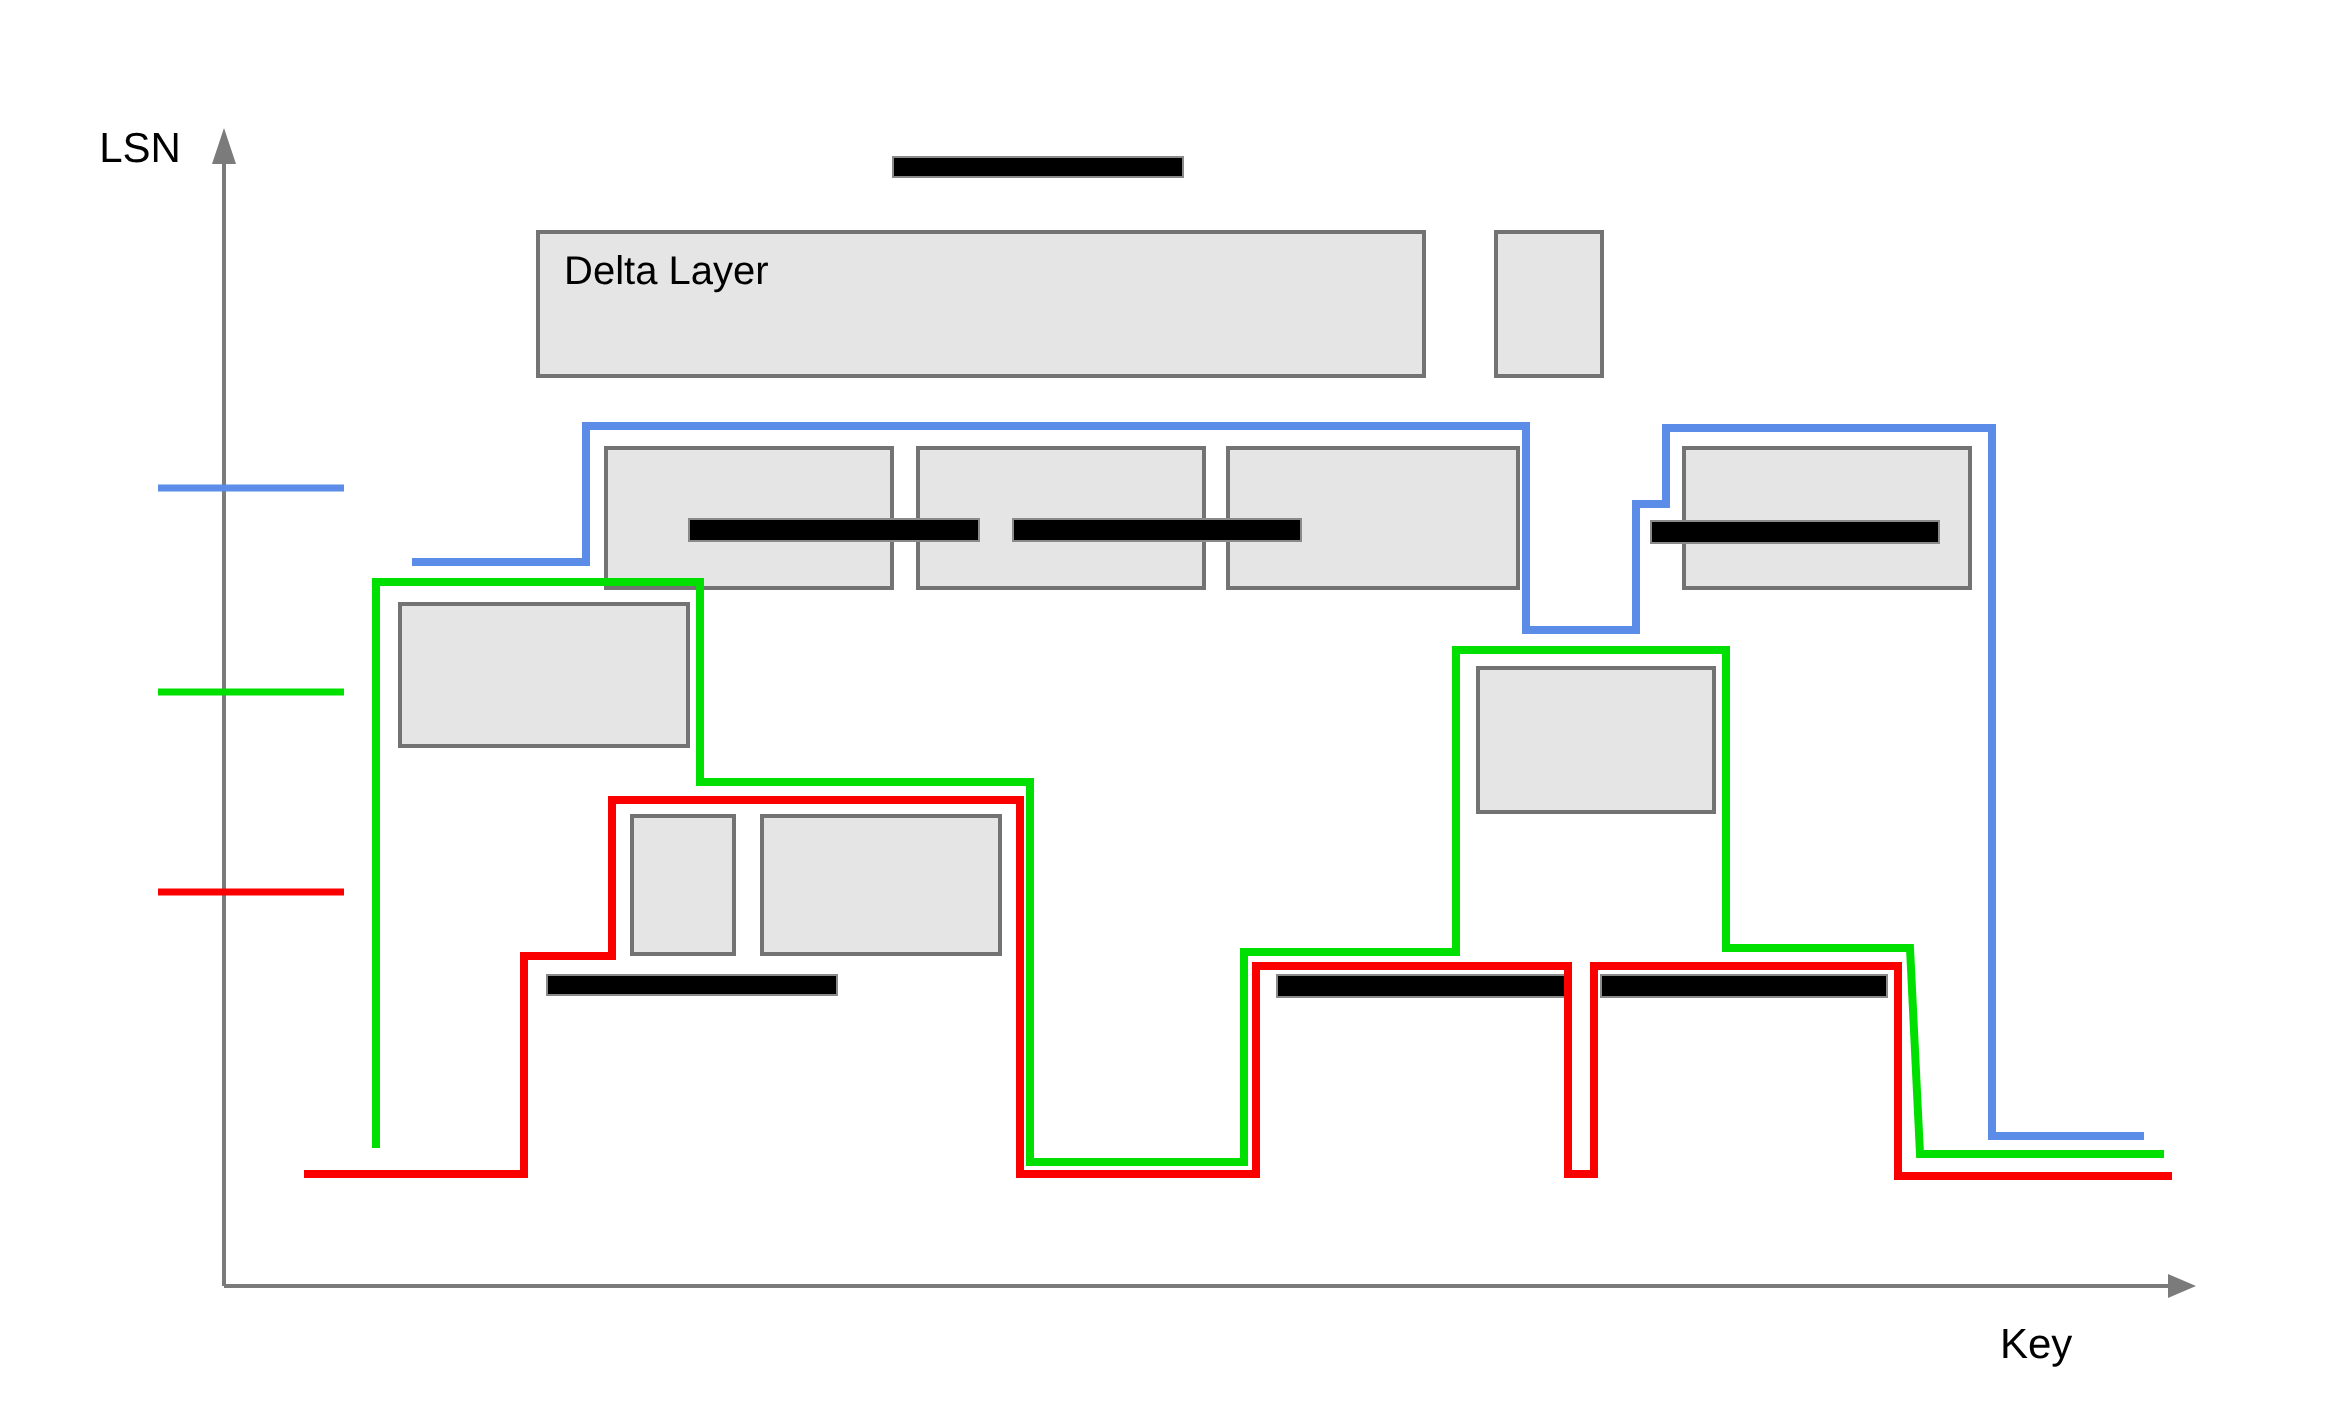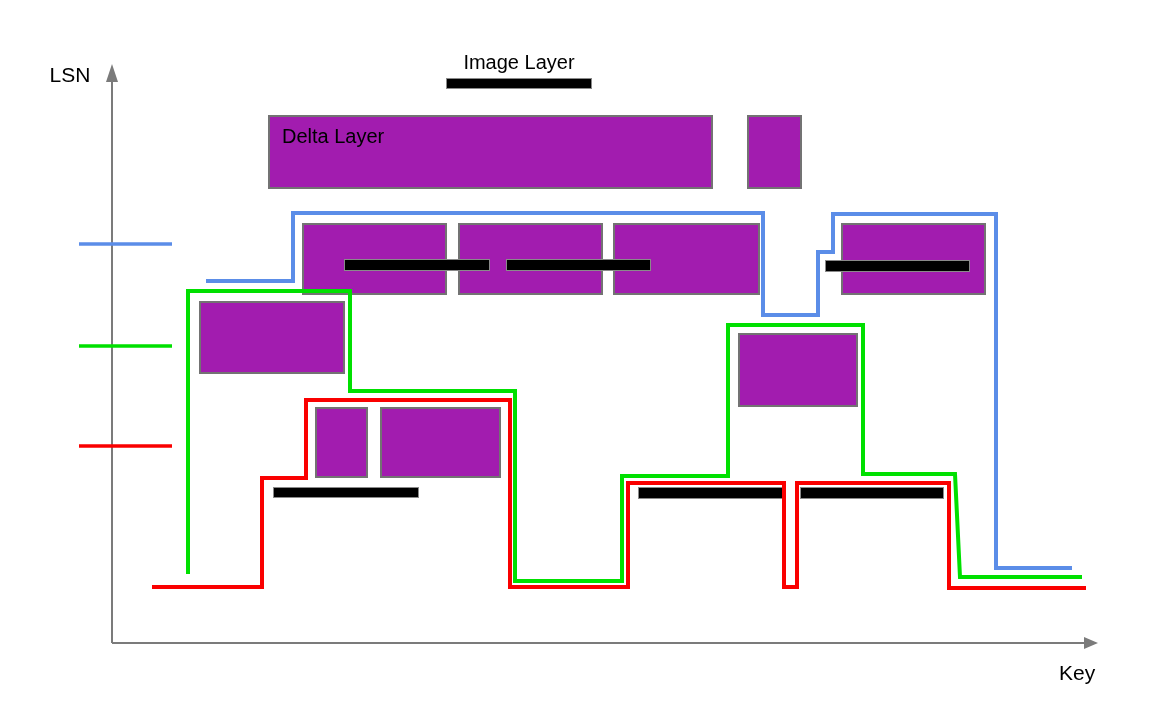--- a/index.html
+++ b/index.html
@@ -11,25 +11,25 @@
     overflow: hidden;
     font-family: "Liberation Sans", sans-serif;
   }
   #diagram-svg { position: absolute; left: 0; top: 0; }
   .diagram-label {
     position: absolute;
     color: #000000;
     white-space: nowrap;
   }
   #lsn-label  { left: 40px;  top: 63px;  width: 60px;  font-size: 21px; text-align: center; }
-  #key-label  { left: 1059px; top: 661px; font-size: 21px; text-align: right; }
+  #key-label  { left: 1000px; top: 661px; font-size: 21px; text-align: right; }
   #image-layer-label { left: 440px; top: 51px; width: 158px; font-size: 20px; text-align: center; }
   .delta-box {
     position: absolute;
-    background: #a21caf;
+    background: #e5e5e5;
     border: 2px solid #737373;
     box-sizing: border-box;
   }
   .delta-box .box-label {
     display: inline-block;
     padding: 8px 12px;
     font-size: 20px;
     color: #000000;
   }
   .image-bar {
@@ -68,16 +68,15 @@
       <line x1="79" y1="244" x2="172" y2="244" stroke="#5b8de8" stroke-width="3.5"></line>
       <line x1="79" y1="346" x2="172" y2="346" stroke="#00e000" stroke-width="3.5"></line>
       <line x1="79" y1="446" x2="172" y2="446" stroke="#fa0000" stroke-width="3.5"></line>
       <polyline points="206,281 293,281 293,213 763,213 763,315 818,315 818,252 833,252 833,214 996,214 996,568 1072,568" fill="none" stroke="#5b8de8" stroke-width="4" stroke-linejoin="miter" stroke-linecap="butt"></polyline>
       <polyline points="188,574 188,291 350,291 350,391 515,391 515,581 622,581 622,476 728,476 728,325 863,325 863,474 955,474 960,577 1082,577" fill="none" stroke="#00e000" stroke-width="4" stroke-linejoin="miter" stroke-linecap="butt"></polyline>
       <polyline points="152,587 262,587 262,478 306,478 306,400 510,400 510,587 628,587 628,483 784,483 784,587 797,587 797,483 949,483 949,588 1086,588" fill="none" stroke="#fa0000" stroke-width="4" stroke-linejoin="miter" stroke-linecap="butt"></polyline>
     </svg>
 
   <div id="lsn-label" class="diagram-label">LSN</div>
 
-  <div id="image-layer-label" class="diagram-label">Image Layer</div>
 
   <div id="key-label" class="diagram-label">Key</div>
 </div>
 
 </body></html>

